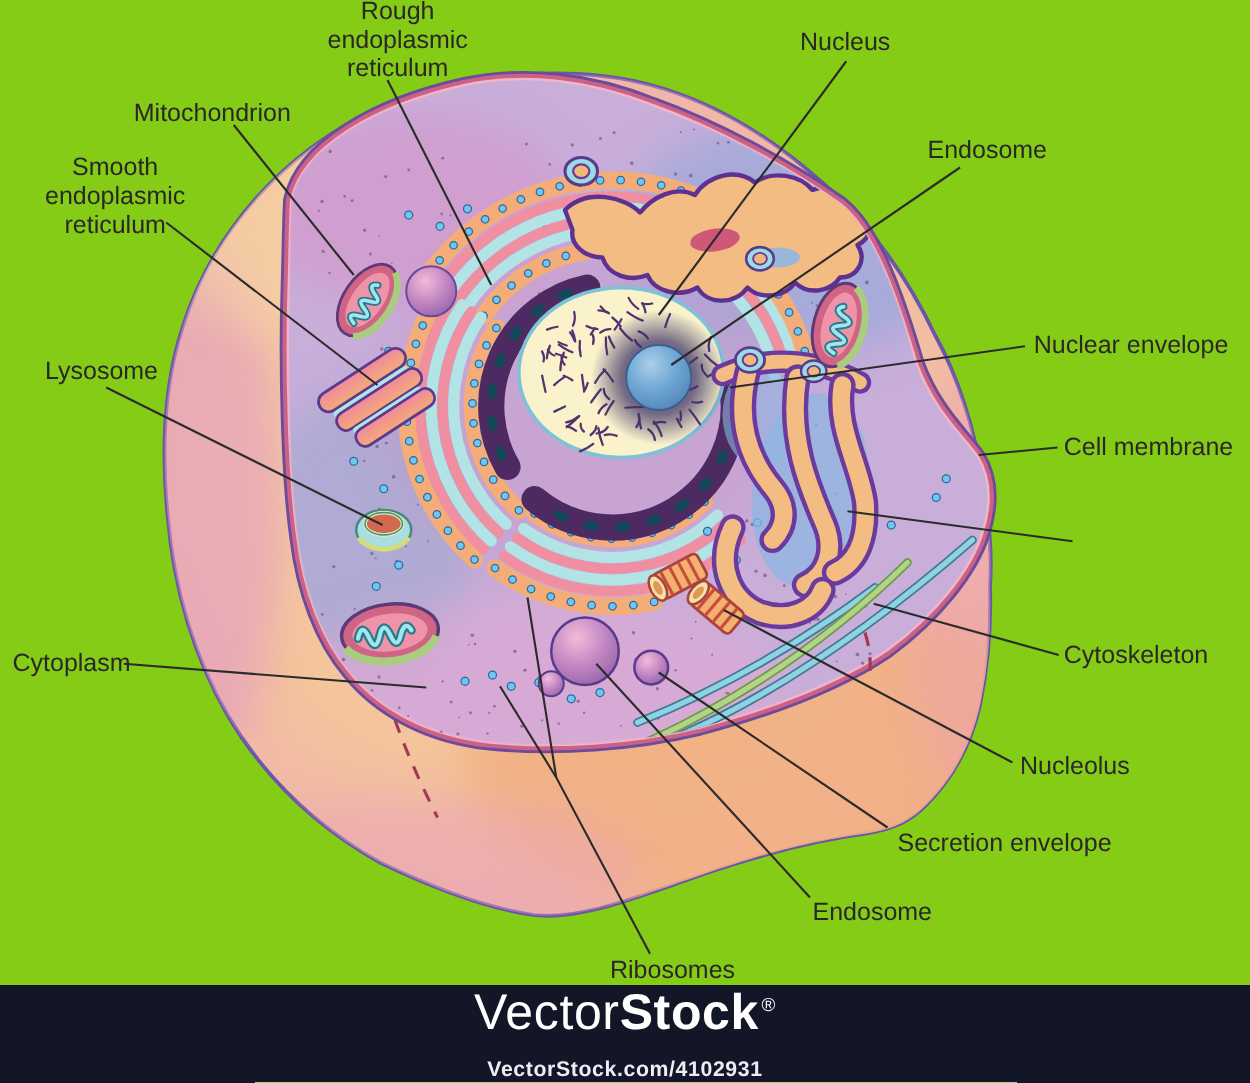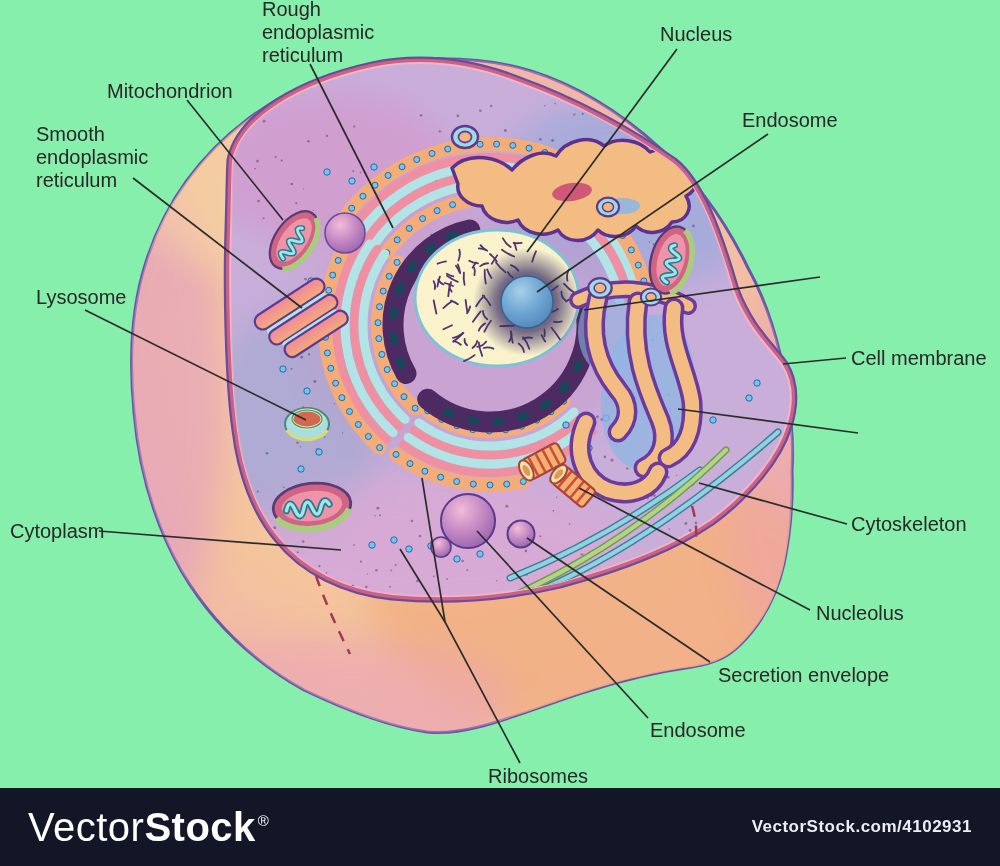--- a/index.html
+++ b/index.html
@@ -1,22 +1,22 @@
 <!DOCTYPE html>
 <html><head>
 <meta charset="utf-8">
 <style>
   html,body{margin:0;padding:0;background:#ffffff;}
-  #stage{position:relative;width:1000px;height:866px;overflow:hidden;background:#86efac;
-         font-family:"Liberation Sans",sans-serif;}
+  #stage{position:relative;width:1000px;height:866px;overflow:hidden;background:#84cc16;
+         font-family:"Liberation Sans",sans-serif;text-align:center;}
   #cell-svg{position:absolute;left:0;top:0;}
   .lbl{position:absolute;font-size:20px;line-height:23px;color:#2b2629;white-space:pre-line;}
   .bottom-bar{position:absolute;left:0;top:788px;width:1000px;height:78px;background:#131627;
               display:flex;align-items:center;justify-content:space-between;
-              padding:0 28px;box-sizing:border-box;}
+              padding:0 28px;box-sizing:border-box;flex-direction:column;}
   .logo{color:#ffffff;font-size:40px;letter-spacing:0.5px;}
   .logo .lw{font-weight:400;}
   .logo .lb{font-weight:700;}
   .logo .reg{font-size:15px;vertical-align:super;margin-left:2px;font-weight:400;}
   .wm-url{color:#eceef4;font-size:17px;letter-spacing:0.5px;font-weight:700;}
 </style>
 </head>
 <body>
 
 <div id="stage">
@@ -644,22 +644,23 @@
 
 <div class="lbl" style="left:262px;top:-2px">Rough
 endoplasmic
 reticulum</div>
 <div class="lbl" style="left:107px;top:80px">Mitochondrion</div>
 <div class="lbl" style="left:36px;top:123px">Smooth
 endoplasmic
 reticulum</div>
 <div class="lbl" style="left:36px;top:286px">Lysosome</div>
 <div class="lbl" style="left:10px;top:520px">Cytoplasm</div>
-<div class="lbl" style="left:660px;top:23px">Nucleus</div>
+<div class="lbl" style="left:640px;top:23px">Nucleus</div>
 <div class="lbl" style="left:742px;top:109px">Endosome</div>
+<div class="lbl" style="left:827px;top:265px">Nuclear envelope</div>
 <div class="lbl" style="left:851px;top:347px">Cell membrane</div>
 <div class="lbl" style="left:851px;top:513px">Cytoskeleton</div>
 <div class="lbl" style="left:816px;top:602px">Nucleolus</div>
 <div class="lbl" style="left:718px;top:664px">Secretion envelope</div>
 <div class="lbl" style="left:650px;top:719px">Endosome</div>
 <div class="lbl" style="left:488px;top:765px">Ribosomes</div>
 
 <div class="bottom-bar">
   <div class="logo"><span class="lw">Vector</span><span class="lb">Stock</span><span class="reg">®</span></div>
   <div class="wm-url">VectorStock.com/4102931</div>

